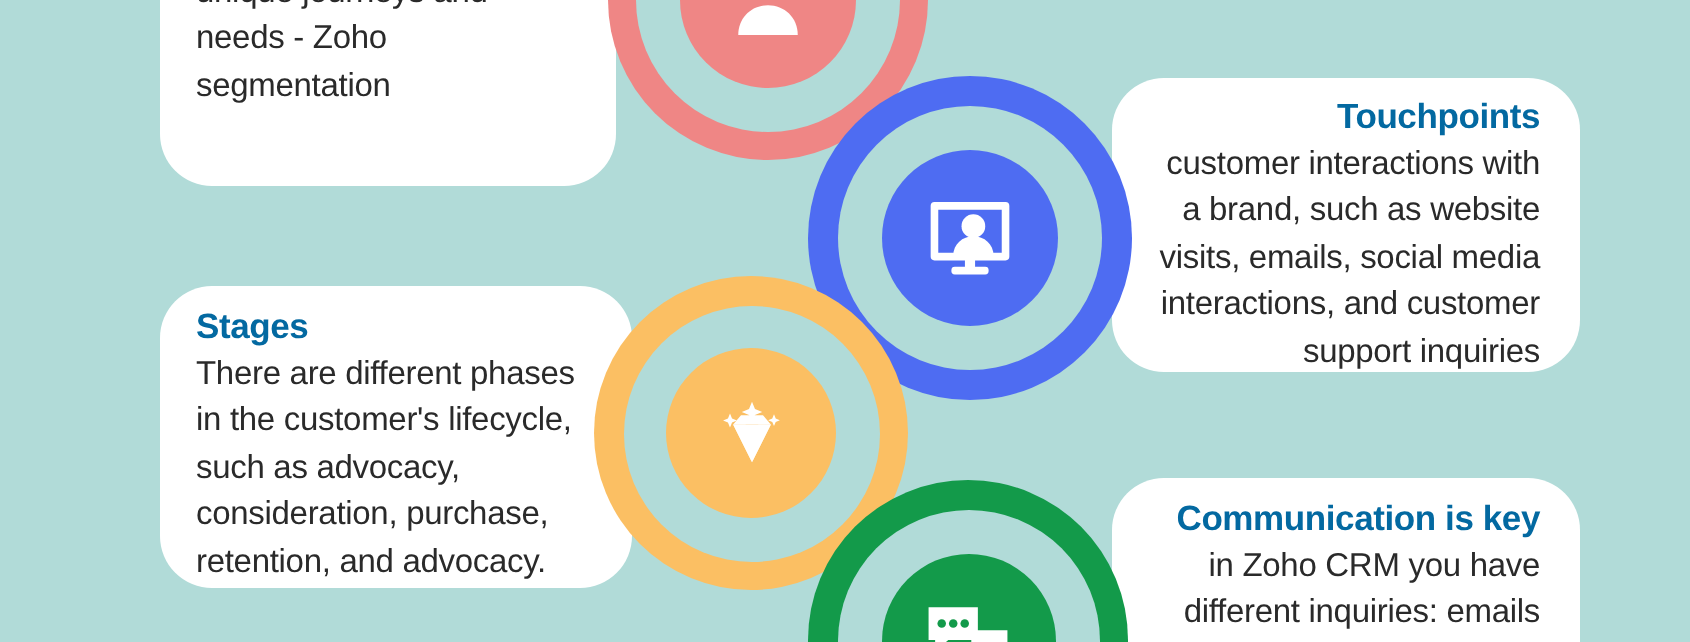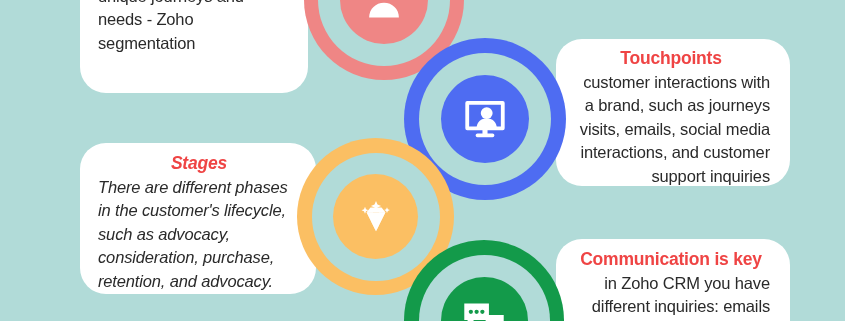--- a/index.html
+++ b/index.html
@@ -25,25 +25,24 @@
   
   .card {
     position: absolute;
     background: #ffffff;
     border-radius: 26px;
     box-sizing: border-box;
   }
   .card-title {
     font-weight: bold;
     font-size: 17.5px;
-    color: #ef4444;
+    color: #0369a1;
     line-height: 1.25;
     letter-spacing: -0.2px;
     margin: 0 0 1px 0;
-    text-align: center;
   }
   .card-body {
     font-size: 16.5px;
     color: #2a2a2a;
     line-height: 1.42;
     letter-spacing: -0.15px;
     margin: 0;
   }
   .align-left  { text-align: left; }
   .align-right { text-align: right; }
@@ -70,21 +69,20 @@
   }
 
   
   #card-stages {
     left: 80px;
     top: 143px;
     width: 236px;
     height: 151px;
     padding: 10px 16px 21px 18px;
     border-radius: 26px;
-    font-style: italic;
   }
 
   
   #card-communication {
     left: 556px;
     top: 239px;
     width: 234px;
     height: 140px;
     padding: 10px 20px 8px 16px;
     border-radius: 26px;
@@ -154,21 +152,21 @@
 
 <div id="stage" style="background: rgb(177, 219, 216);">
 
   <div class="card align-left" id="card-segments">
 
     <p class="card-body">Different customer segments may have unique journeys and needs - Zoho segmentation</p>
   </div>
 
   <div class="card align-right" id="card-touchpoints">
     <p class="card-title">Touchpoints</p>
-    <p class="card-body">customer interactions with a brand, such as journeys visits, emails, social media interactions, and customer support inquiries</p>
+    <p class="card-body">customer interactions with a brand, such as website visits, emails, social media interactions, and customer support inquiries</p>
   </div>
 
   <div class="card align-left" id="card-stages">
     <p class="card-title">Stages</p>
     <p class="card-body">There are different phases in the customer's lifecycle, such as advocacy, consideration, purchase, retention, and advocacy.</p>
   </div>
 
   <div class="card align-right" id="card-communication">
     <p class="card-title">Communication is key</p>
     <p class="card-body">in Zoho CRM you have different inquiries: emails</p>

